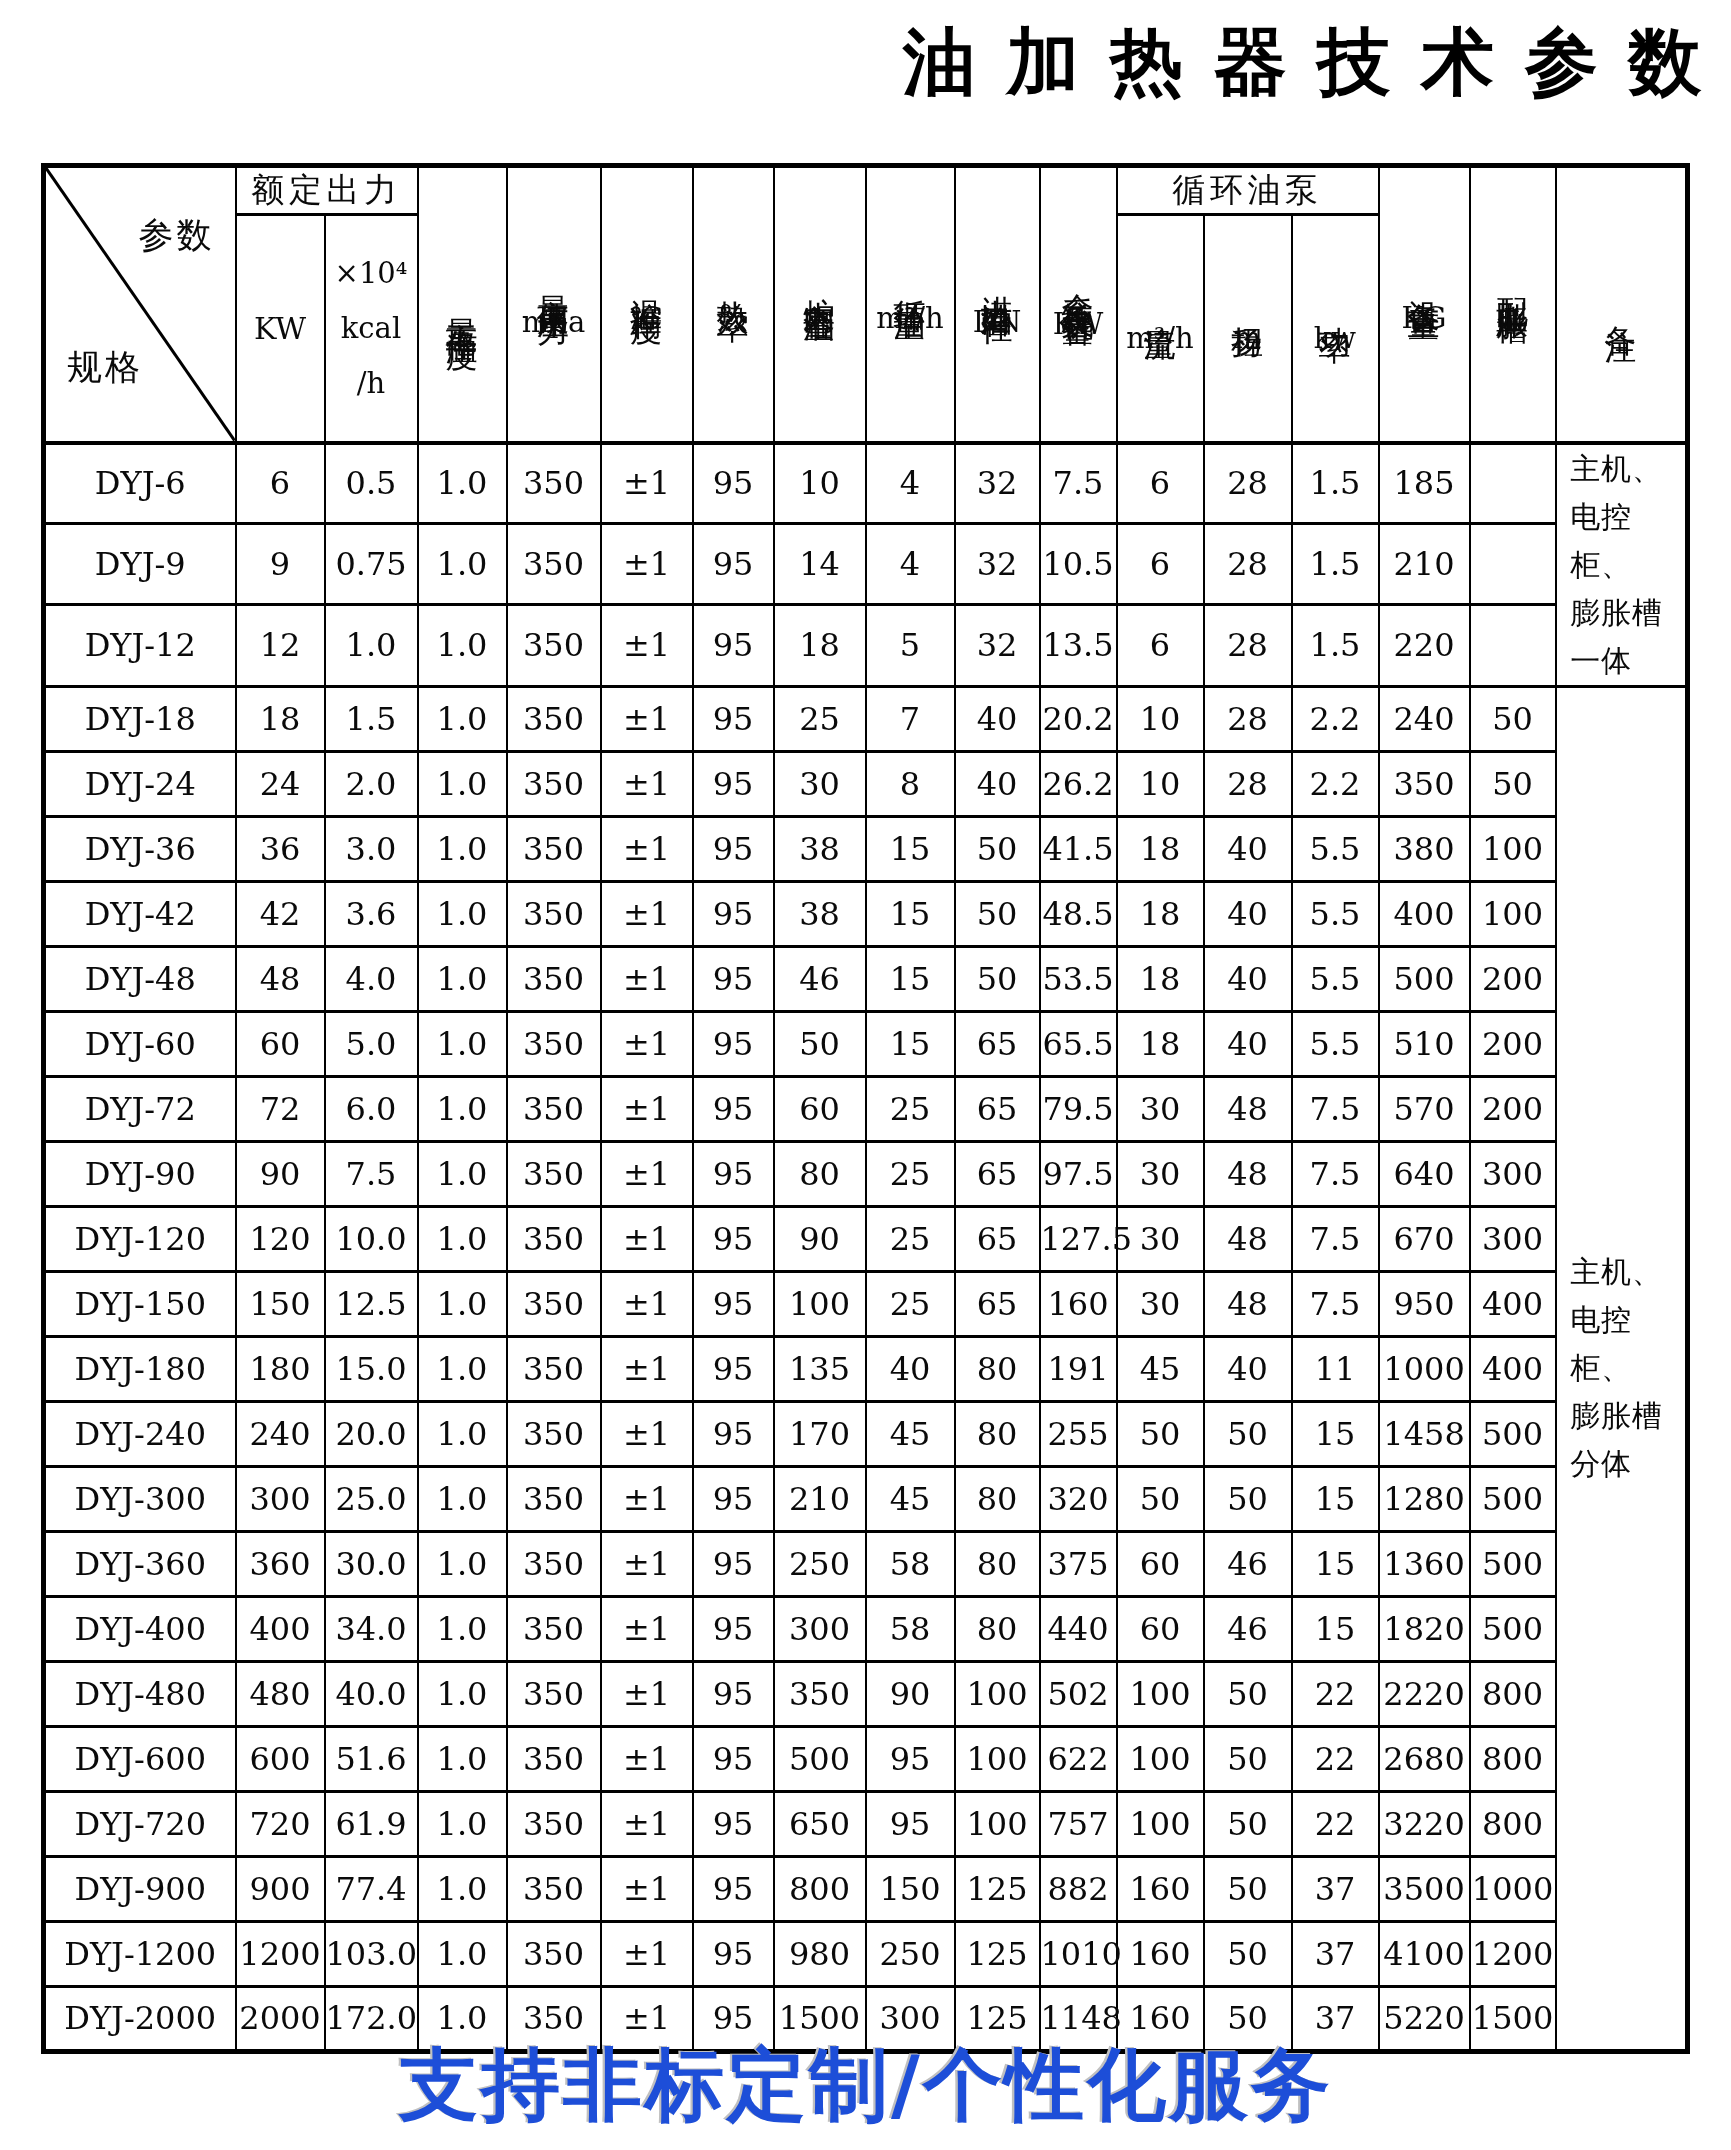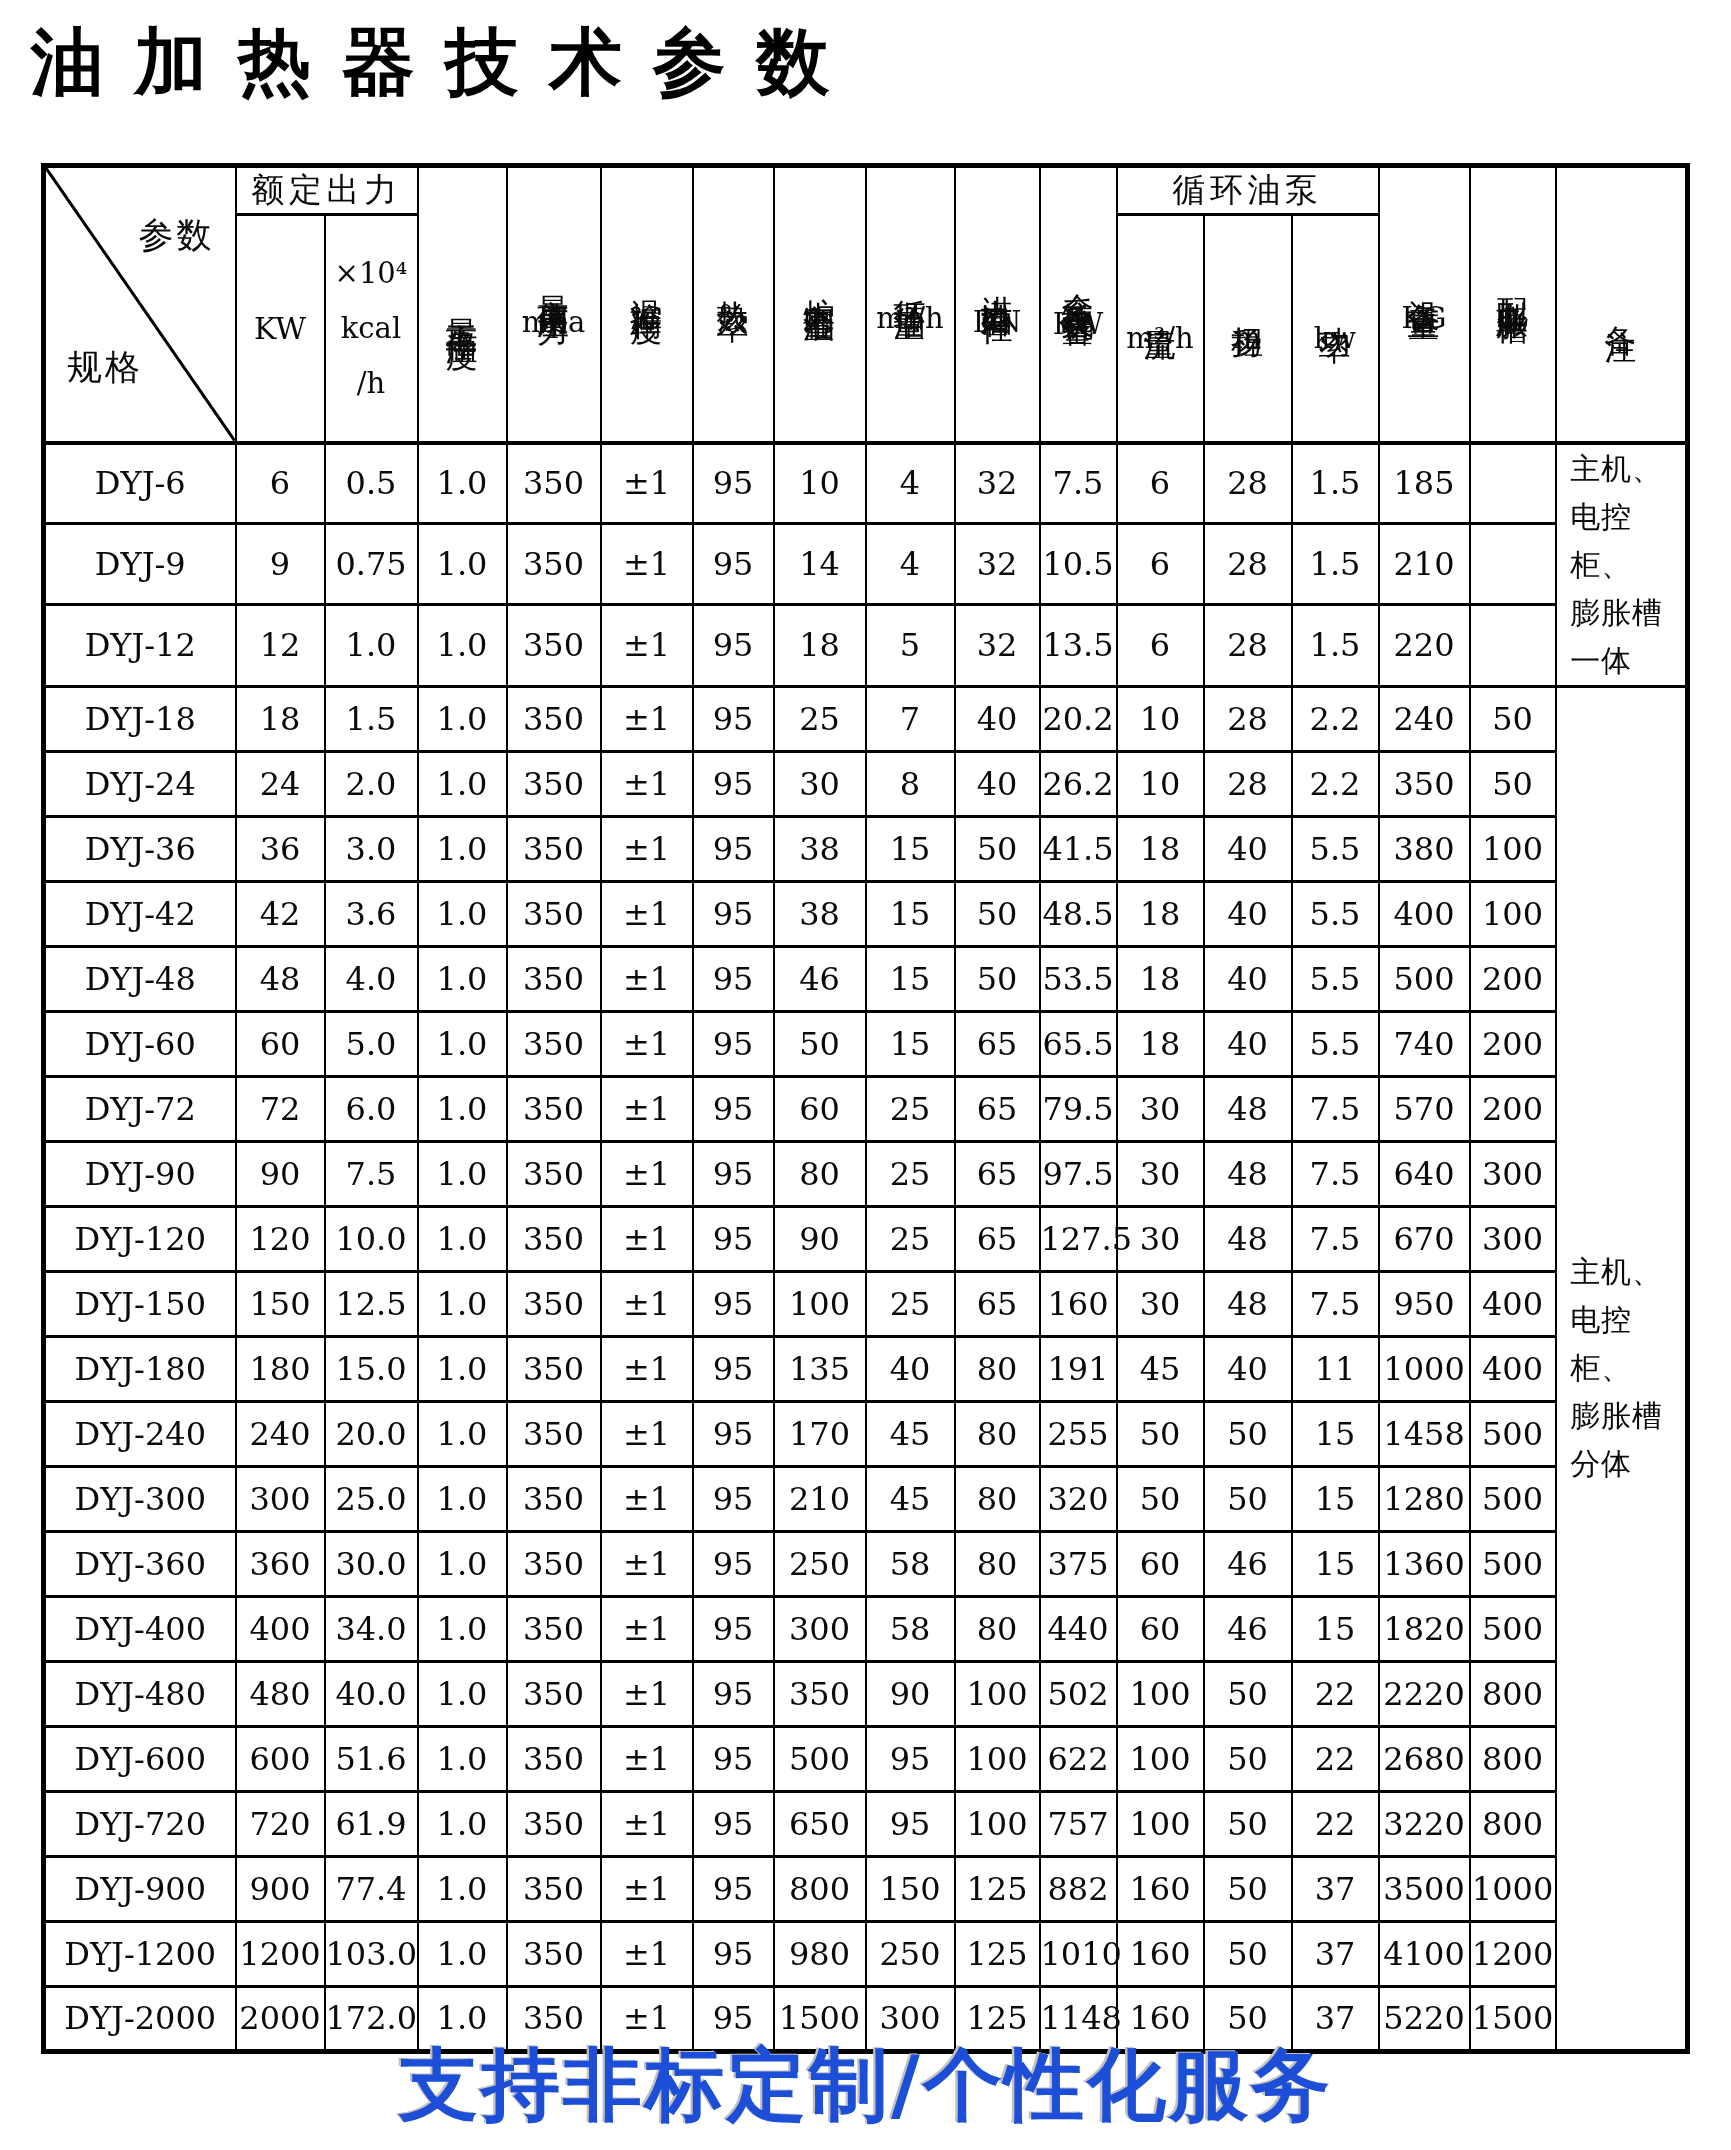--- a/index.html
+++ b/index.html
@@ -1,21 +1,21 @@
 <!DOCTYPE html>
 <html style="font-size:12px"><head>
 <meta charset="utf-8">
 <style>
   * { margin:0; padding:0; box-sizing:border-box; }
   html,body { width:1732px; height:2151px; background:#ffffff; position:relative;
               font-family:"DejaVu Serif","Liberation Serif",serif; color:#0a0a0a; }
 
   .page-title {
     position:absolute; top:13.7px; left:0; width:100%;
-    text-align:left; font-size:73px; font-weight:bold;
+    text-align:right; font-size:73px; font-weight:bold;
     letter-spacing:0.42em; text-indent:0.42em; color:#000;
     font-family:"DejaVu Serif","Liberation Serif",serif;
   }
 
   table.spec {
     position:absolute; left:41px; top:163px;
     border-collapse:collapse; table-layout:fixed;
     width:1648px; border:5.3px solid #000;
   }
   th,td {
@@ -344,21 +344,21 @@
         <td>350</td>
         <td>±1</td>
         <td>95</td>
         <td>50</td>
         <td>15</td>
         <td>65</td>
         <td>65.5</td>
         <td>18</td>
         <td>40</td>
         <td>5.5</td>
-        <td>740</td>
+        <td>510</td>
         <td>200</td>
       </tr>
       <tr>
         <td class="model">DYJ-72</td>
         <td>72</td>
         <td>6.0</td>
         <td>1.0</td>
         <td>350</td>
         <td>±1</td>
         <td>95</td>

